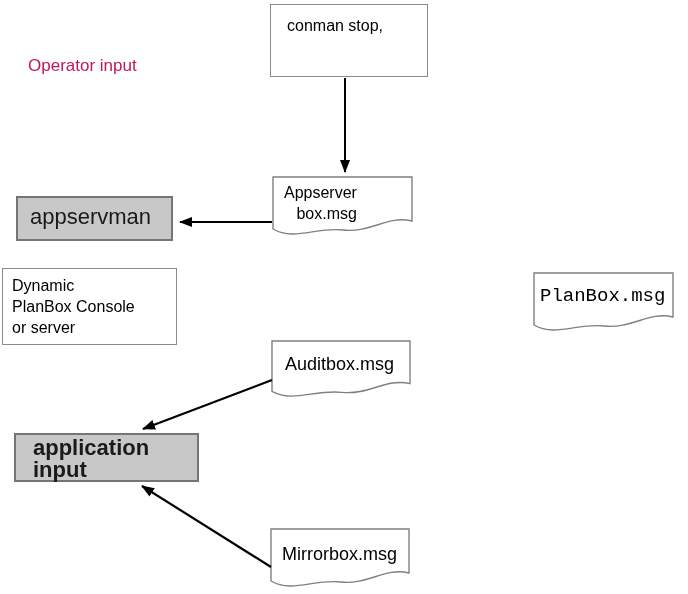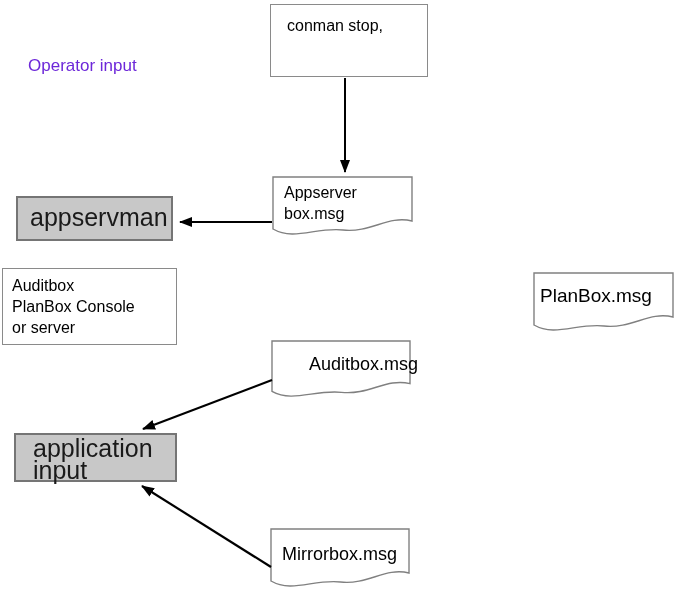--- a/index.html
+++ b/index.html
@@ -14,47 +14,47 @@
     height: 594px;
     background: #ffffff;
     overflow: hidden;
     color: #000000;
   }
   .abs { position: absolute; }
 
   
   .free-label {
     font-size: 17px;
-    color: #6d28d9;
+    color: #be185d;
     white-space: nowrap;
   }
 
   
   .rect-box {
     box-sizing: border-box;
     background: #ffffff;
     border: 1.5px solid #8a8a8a;
   }
   .rect-box .box-text {
     font-size: 16px;
     line-height: 21px;
   }
   .gray-box {
     box-sizing: border-box;
     background: #c8c8c8;
     border: 2px solid #757575;
     color: #1a1a1a;
   }
   .gray-box .box-text {
-    font-size: 25px;
+    font-size: 22px;
     line-height: 22px;
   }
 
   
-  .doc-shape { position: absolute; }
+  .doc-shape { position: absolute; text-align: right; }
   .doc-shape svg { display: block; }
   .doc-text {
     position: absolute;
     font-size: 18px;
     white-space: nowrap;
   }
   .doc-text.two-line {
     font-size: 16px;
     line-height: 21px;
   }
@@ -84,40 +84,40 @@
       <div>Appserver</div>
       <div>box.msg</div>
     </div>
   </div>
 
   <div class="abs gray-box" style="left:16px; top:196px; width:157px; height:45px; padding:8px 0 0 12px;">
     <div class="box-text">appservman</div>
   </div>
 
   <div class="abs rect-box" style="left:2px; top:268px; width:175px; height:77px; padding:6px 0 0 9px;">
-    <div class="box-text">Auditbox</div>
+    <div class="box-text">Dynamic</div>
     <div class="box-text">PlanBox Console</div>
     <div class="box-text">or server</div>
   </div>
 
-  <div class="doc-shape" style="left:533px; top:272px; width:141px; height:66px;">
+  <div class="doc-shape" style="left:533px; top:272px; width:141px; height:66px;font-family:Liberation Mono, monospace;">
     <svg width="141" height="66" viewBox="0 0 141 66" preserveAspectRatio="none">
       <path d="M1,1 H140 V45 C116,39 99,57 71,54 C44,51 22,65 1,53 Z" fill="#ffffff" stroke="#808080" stroke-width="1.4"></path>
     </svg>
     <div class="doc-text" style="left:7px; top:13px; font-size:19px;">PlanBox.msg</div>
   </div>
 
   <div class="doc-shape" style="left:271px; top:340px; width:140px; height:64px;">
     <svg width="140" height="64" viewBox="0 0 141 66" preserveAspectRatio="none">
       <path d="M1,1 H140 V45 C116,39 99,57 71,54 C44,51 22,65 1,53 Z" fill="#ffffff" stroke="#808080" stroke-width="1.4"></path>
     </svg>
-    <div class="doc-text" style="left:14px; top:14px;margin-left:24px;">Auditbox.msg</div>
+    <div class="doc-text" style="left:14px; top:14px;">Auditbox.msg</div>
   </div>
 
-  <div class="abs gray-box" style="left:14px; top:433px; width:163px; height:49px; padding:2px 0 0 17px;">
+  <div class="abs gray-box" style="left:14px; top:433px; width:185px; height:49px; padding:2px 0 0 17px;font-weight:bold;">
     <div class="box-text">application</div>
     <div class="box-text">input</div>
   </div>
 
   <div class="doc-shape" style="left:270px; top:528px; width:162px; height:66px;">
     <svg width="140" height="66" viewBox="0 0 141 66" preserveAspectRatio="none">
       <path d="M1,1 H140 V45 C116,39 99,57 71,54 C44,51 22,65 1,53 Z" fill="#ffffff" stroke="#808080" stroke-width="1.4"></path>
     </svg>
     <div class="doc-text" style="left:12px; top:16px;">Mirrorbox.msg</div>
   </div>

